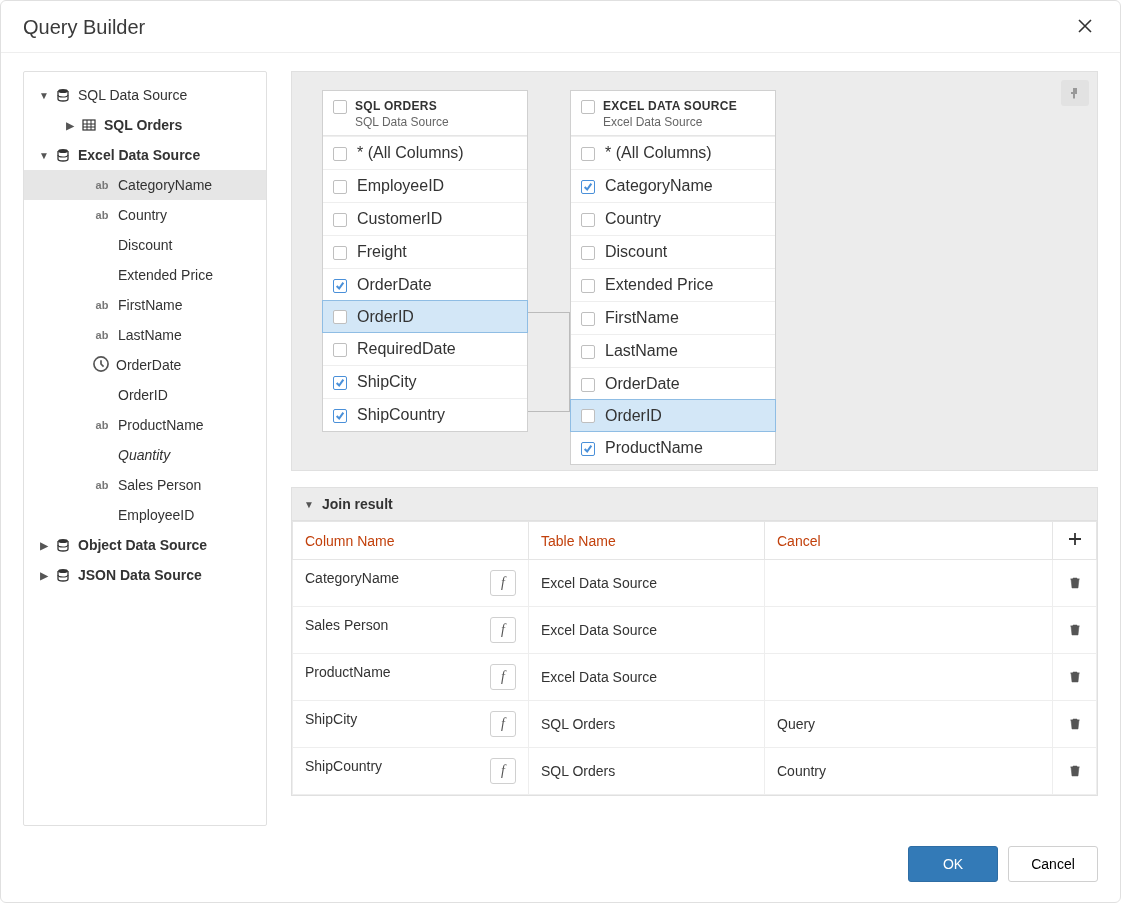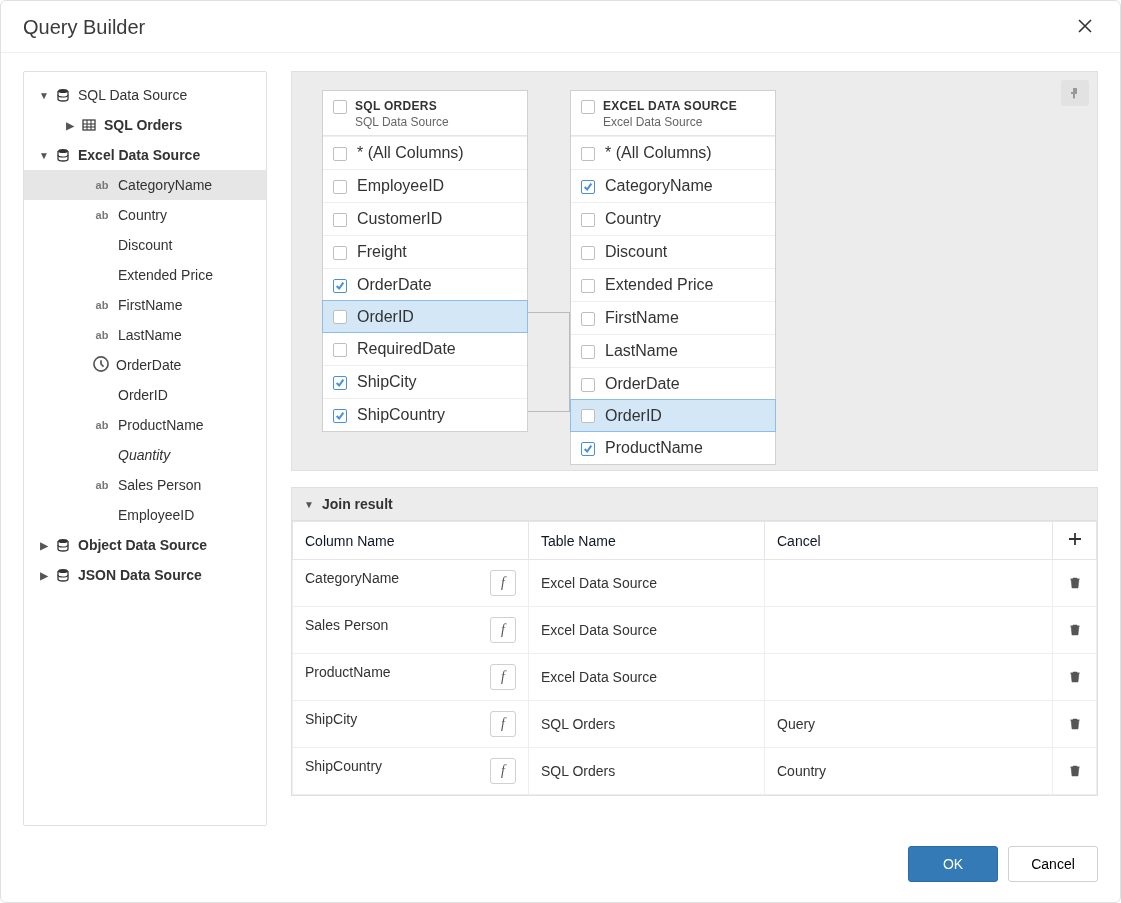--- a/index.html
+++ b/index.html
@@ -26,21 +26,21 @@
   .chk.checked { border-color:#4a90d9; }
   .chk.checked svg { width:10px; height:10px; stroke:#4a90d9; stroke-width:2.5; fill:none; }
   .thead-text { display:flex; flex-direction:column; }
   .thead-title { font-size:12px; font-weight:700; letter-spacing:.3px; color:#333; }
   .thead-sub { font-size:12px; color:#666; margin-top:2px; }
   .col-row { display:flex; align-items:center; gap:10px; padding:0 10px; height:33px; font-size:16px; border-top:1px solid #eee; }
   .col-row.hl { background:#d3e7f7; border:1px solid #8fbde4; margin:-1px; position:relative; z-index:2; }
   .result-panel { border:1px solid #e0e0e0; }
   .result-head { background:#ececec; padding:8px 12px; font-size:14px; font-weight:700; display:flex; align-items:center; gap:8px; border-bottom:1px solid #e0e0e0; }
   .grid { width:100%; border-collapse:collapse; }
-  .grid th { text-align:left; font-weight:400; color:#0f172a; font-size:14px; padding:10px 12px; border:1px solid #e5e5e5; background:#fff; }
+  .grid th { text-align:left; font-weight:400; color:#c2410c; font-size:14px; padding:10px 12px; border:1px solid #e5e5e5; background:#fff; }
   .grid td { font-size:14px; padding:10px 12px; border:1px solid #eee; }
   .fx-btn { width:26px; height:26px; border:1px solid #d0d0d0; border-radius:3px; display:inline-flex; align-items:center; justify-content:center; font-style:italic; font-family:Georgia,serif; color:#555; cursor:pointer; float:right; }
   .add-btn, .del-btn { cursor:pointer; color:#555; display:inline-flex; align-items:center; justify-content:center; width:100%; }
   .dialog-footer { display:flex; justify-content:flex-end; gap:10px; padding:20px 22px; }
   .btn { min-width:90px; height:36px; border:1px solid #d0d0d0; border-radius:3px; background:#fff; font-size:14px; cursor:pointer; display:inline-flex; align-items:center; justify-content:center; padding:8px 18px; }
   .btn.primary { background:#337ab7; border-color:#2e6da4; color:#fff; }
 </style>
 </head>
 <body>
 

